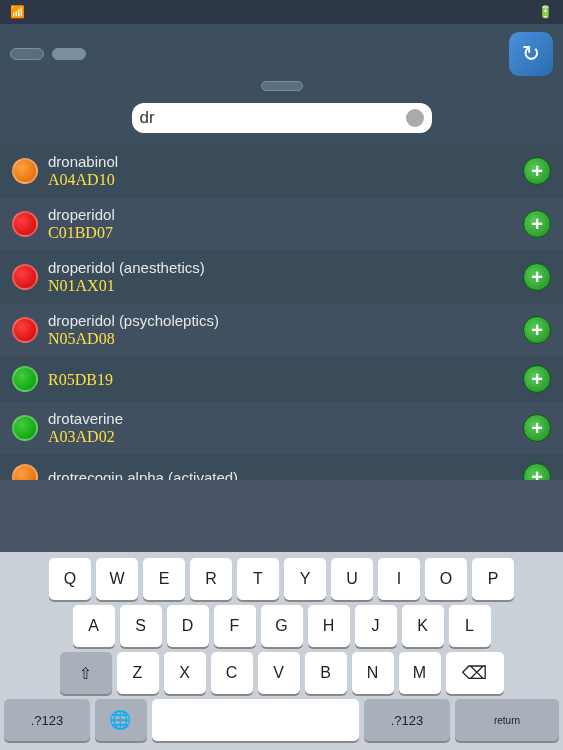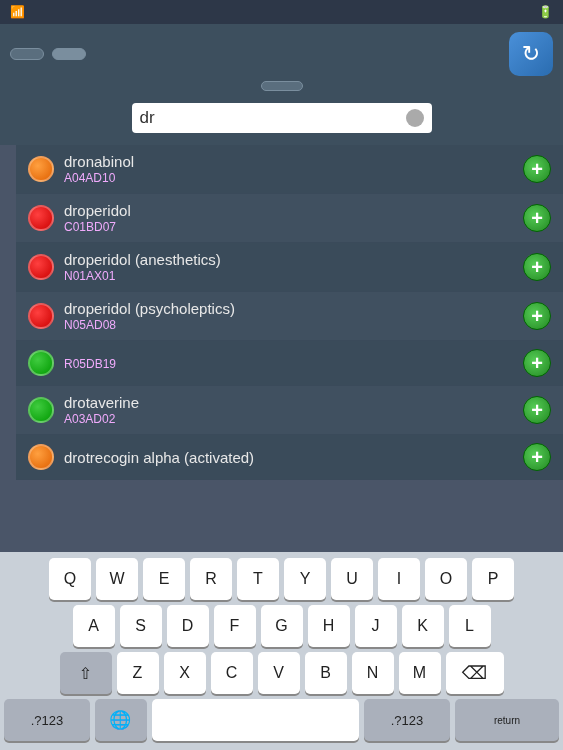--- a/index.html
+++ b/index.html
@@ -82,21 +82,21 @@
     .search-area {
       background: #3d4f5e;
       padding: 6px 10px 8px;
       display: flex;
       flex-direction: column;
       align-items: center;
       gap: 4px;
     }
     .search-input-wrap {
       background: #fff;
-      border-radius: 4px;
+      border-radius: 12px;
       display: flex;
       align-items: center;
       padding: 5px 8px;
       width: 300px;
     }
     .search-input-wrap input {
       border: none;
       outline: none;
       font-size: 17px;
       color: #333;
@@ -121,21 +121,20 @@
       font-size: 13px;
       text-align: center;
     }
     .drug-item {
       display: flex;
       align-items: center;
       padding: 8px 12px;
       border-bottom: 1px solid #3a4a5a;
       background: #3e4f5e;
       cursor: pointer;
-      margin-left: 16px;
     }
     .drug-item:nth-child(odd) { background: #3a4b5a; }
     .drug-item:nth-child(even) { background: #405060; }
 
     .dot {
       width: 26px;
       height: 26px;
       border-radius: 50%;
       flex-shrink: 0;
       margin-right: 10px;
@@ -145,23 +144,24 @@
     .dot-red { background: radial-gradient(circle at 35% 35%, #ff4040, #cc0000); }
     .dot-green { background: radial-gradient(circle at 35% 35%, #40cc40, #009900); }
 
     .drug-info { flex: 1; }
     .drug-name {
       color: #e8e8e8;
       font-size: 15px;
       font-weight: 500;
     }
     .drug-code {
-      color: #f0abfc;
-      font-size: 12px;
+      color: #fde047;
+      font-size: 16px;
       margin-top: 1px;
+      font-family: Liberation Serif, serif;
     }
     .add-btn {
       width: 28px;
       height: 28px;
       background: radial-gradient(circle at 40% 40%, #55cc55, #228822);
       border-radius: 50%;
       display: flex;
       align-items: center;
       justify-content: center;
       color: #fff;

